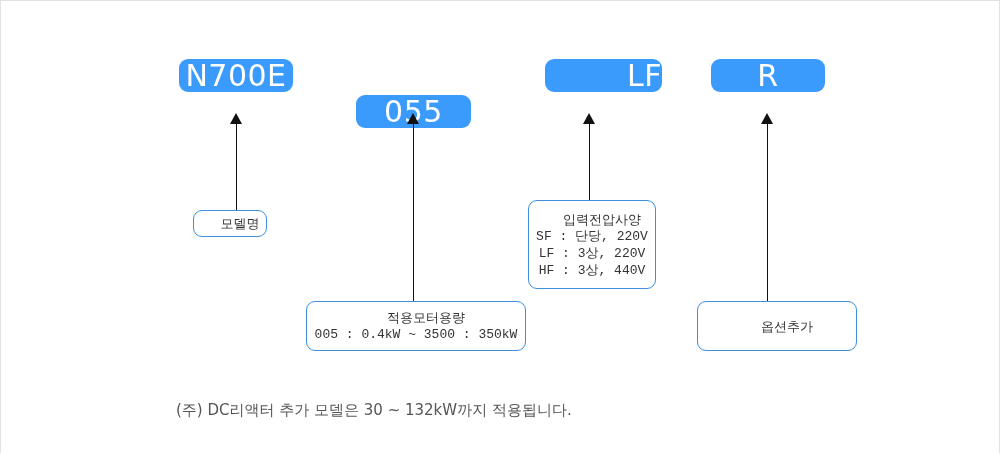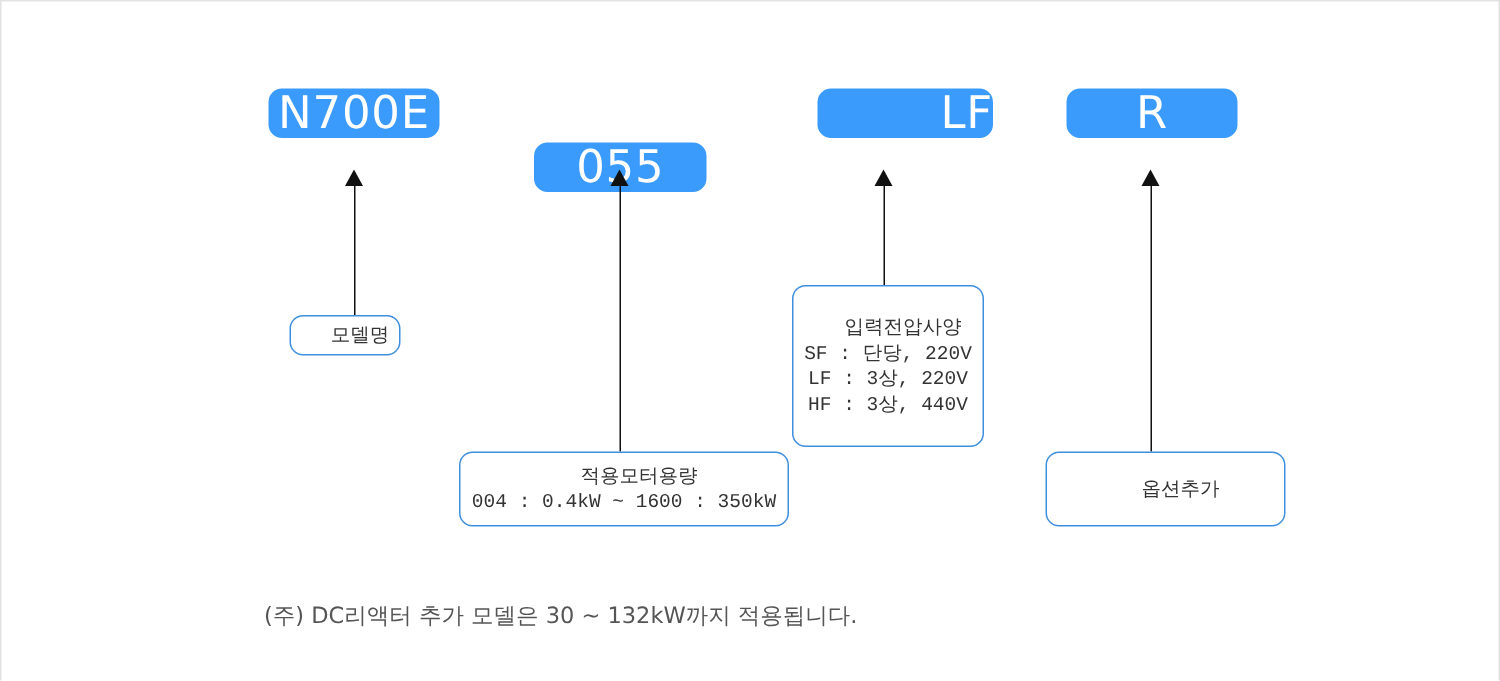--- a/index.html
+++ b/index.html
@@ -135,24 +135,24 @@
     <span class="head"></span>
     <span class="shaft"></span>
   </div>
 
   <div class="callout" style="left:192px; top:209px; width:74px; height:27px;">
     <span class="hd">모델명</span>
   </div>
 
   <div class="callout" style="left:305px; top:300px; width:220px; height:50px;">
     <span class="hd">적용모터용량</span>
-    <span class="ln">004 : 0.4kW ~ 1600 : 350kW</span>
+    <span class="ln">005 : 0.4kW ~ 3500 : 350kW</span>
   </div>
 
-  <div class="callout" style="left:527px; top:189px; width:128px; height:108px;">
+  <div class="callout" style="left:527px; top:199px; width:128px; height:89px;">
     <span class="hd">입력전압사양</span>
     <span class="ln">SF : 단당, 220V</span>
     <span class="ln">LF : 3상, 220V</span>
     <span class="ln">HF : 3상, 440V</span>
   </div>
 
   <div class="callout" style="left:696px; top:300px; width:160px; height:50px;">
     <span class="hd">옵션추가</span>
   </div>
 

